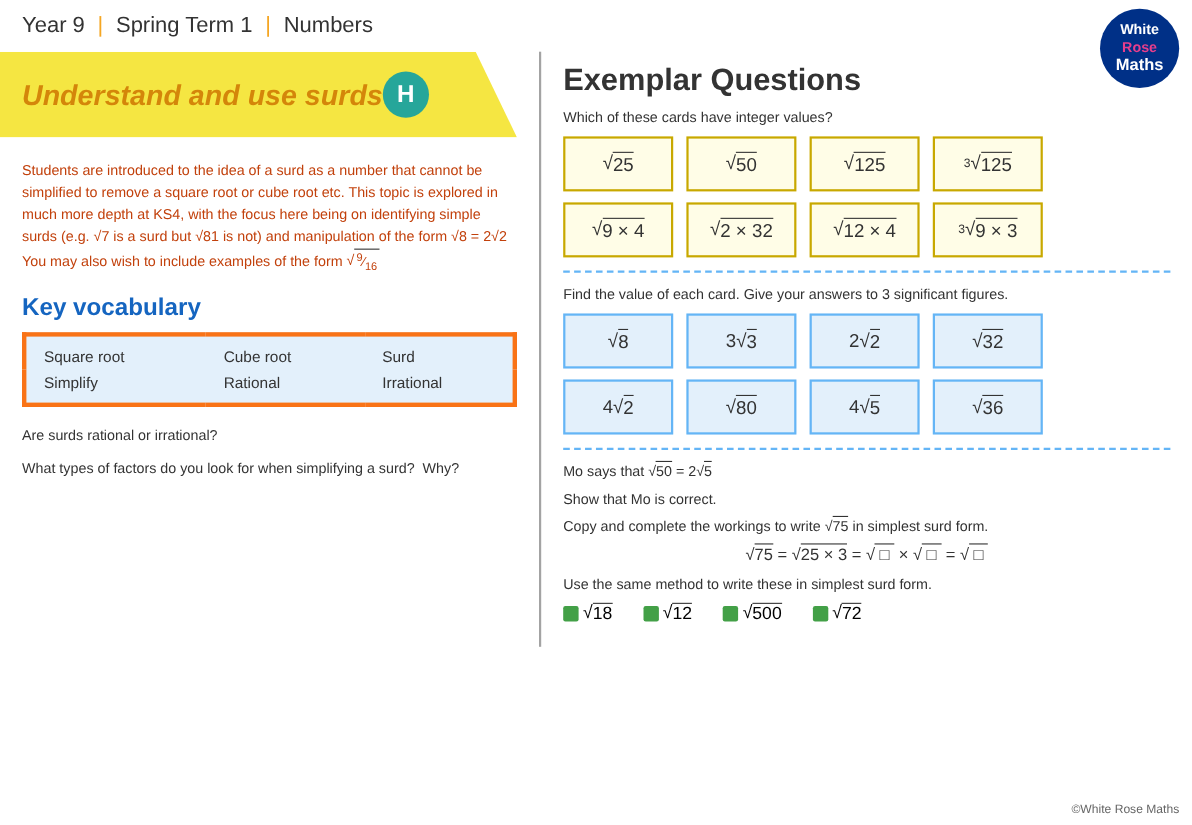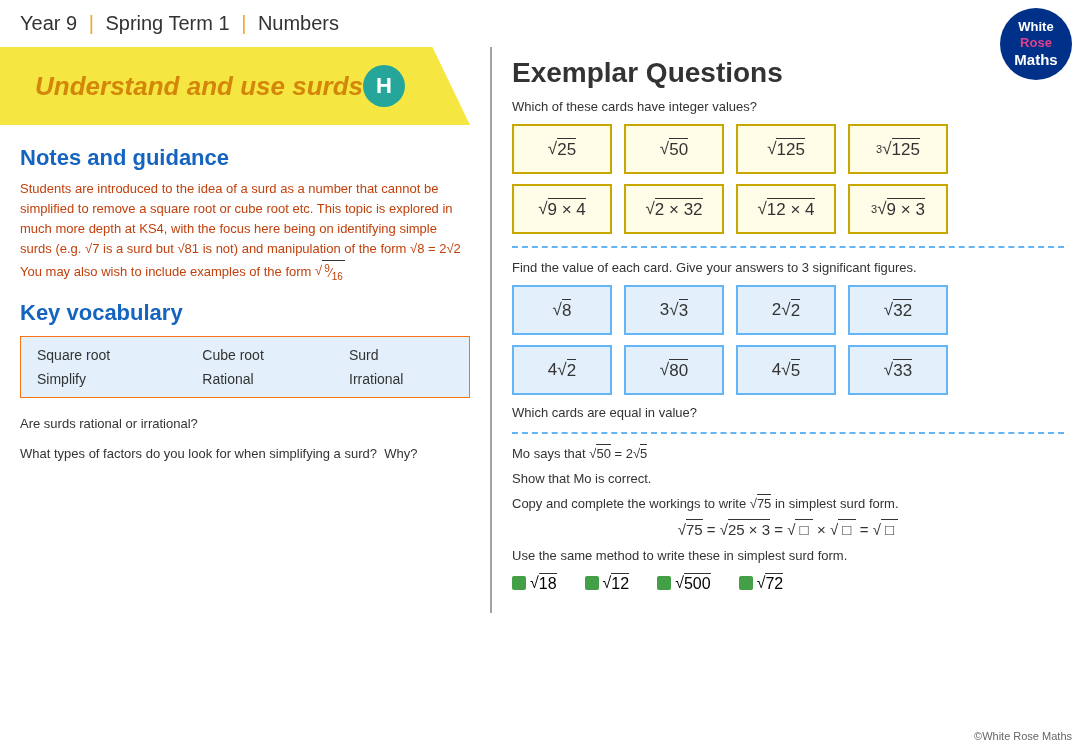--- a/index.html
+++ b/index.html
@@ -68,21 +68,21 @@
       padding: 0 20px 20px 20px;
       flex-shrink: 0;
     }
 
     
     .title-banner {
       background: #f5e642;
       padding: 18px 20px;
       display: flex;
       align-items: center;
-      justify-content: center;
+      justify-content: flex-start;
       margin-bottom: 20px;
       clip-path: polygon(0 0, 92% 0, 100% 100%, 0 100%);
       margin-left: -20px;
       padding-left: 20px;
       width: calc(100% + 20px);
     }
     .title-banner h1 {
       font-size: 26px;
       font-weight: bold;
       color: #d4860a;
@@ -111,21 +111,21 @@
 
     .body-text {
       font-size: 13px;
       color: #c2410c;
       line-height: 1.55;
       margin-bottom: 8px;
     }
 
     
     .vocab-table {
-      border: 1px solid #f97316;
+      border: 4px solid #f97316;
       background: #e3f0fb;
       width: 100%;
       border-collapse: collapse;
       margin: 10px 0 16px 0;
     }
     .vocab-table td {
       padding: 10px 16px;
       font-size: 14px;
       color: #333;
       border: none;
@@ -270,21 +270,20 @@
 
   <div class="left-panel">
 
     <div class="title-banner">
       <h1>Understand and use surds</h1>
       <div class="h-badge">
         <span>H</span>
       </div>
     </div>
 
-    <div class="section-title">Notes and guidance</div>
     <p class="body-text">
       Students are introduced to the idea of a surd as a number that cannot be simplified to remove a square root or cube root etc. This topic is explored in much more depth at KS4, with the focus here being on identifying simple surds (e.g. √7 is a surd but √81 is not) and manipulation of the form √8 = 2√2 You may also wish to include examples of the form 
       <span style="white-space:nowrap;">
         √<span style="display:inline-block; border-top:1.5px solid #333; padding: 0 2px; vertical-align:middle; font-size:12px;"><sup style="font-size:10px;">9</sup>⁄<sub style="font-size:10px;">16</sub></span>
       </span>
     </p>
 
     <div class="section-title">Key vocabulary</div>
     <table class="vocab-table">
       <tbody>
@@ -329,24 +328,23 @@
     <div class="card-grid">
       <div class="math-card-blue">√<span class="overline-content">8</span></div>
       <div class="math-card-blue">3√<span class="overline-content">3</span></div>
       <div class="math-card-blue">2√<span class="overline-content">2</span></div>
       <div class="math-card-blue">√<span class="overline-content">32</span></div>
     </div>
     <div class="card-grid">
       <div class="math-card-blue">4√<span class="overline-content">2</span></div>
       <div class="math-card-blue">√<span class="overline-content">80</span></div>
       <div class="math-card-blue">4√<span class="overline-content">5</span></div>
-      <div class="math-card-blue">√<span class="overline-content">33</span></div>
-    </div>
-
-    <p class="question-text" style="margin-top:10px;">Which cards are equal in value?</p>
+      <div class="math-card-blue">√<span class="overline-content">36</span></div>
+    </div>
+
     <hr class="dashed-divider">
 
     <p class="question-text">Mo says that √<span class="overline-content">50</span> = 2√<span class="overline-content">5</span></p>
     <p class="question-text">Show that Mo is correct.</p>
 
     <p class="question-text">Copy and complete the workings to write √<span class="overline-content">75</span> in simplest surd form.</p>
     <span class="formula-line">
       √<span class="overline-content">75</span> = √<span class="overline-content">25 × 3</span> = √<span class="overline-content">&nbsp;□&nbsp;</span> × √<span class="overline-content">&nbsp;□&nbsp;</span> = √<span class="overline-content">&nbsp;□&nbsp;</span>
     </span>
 

